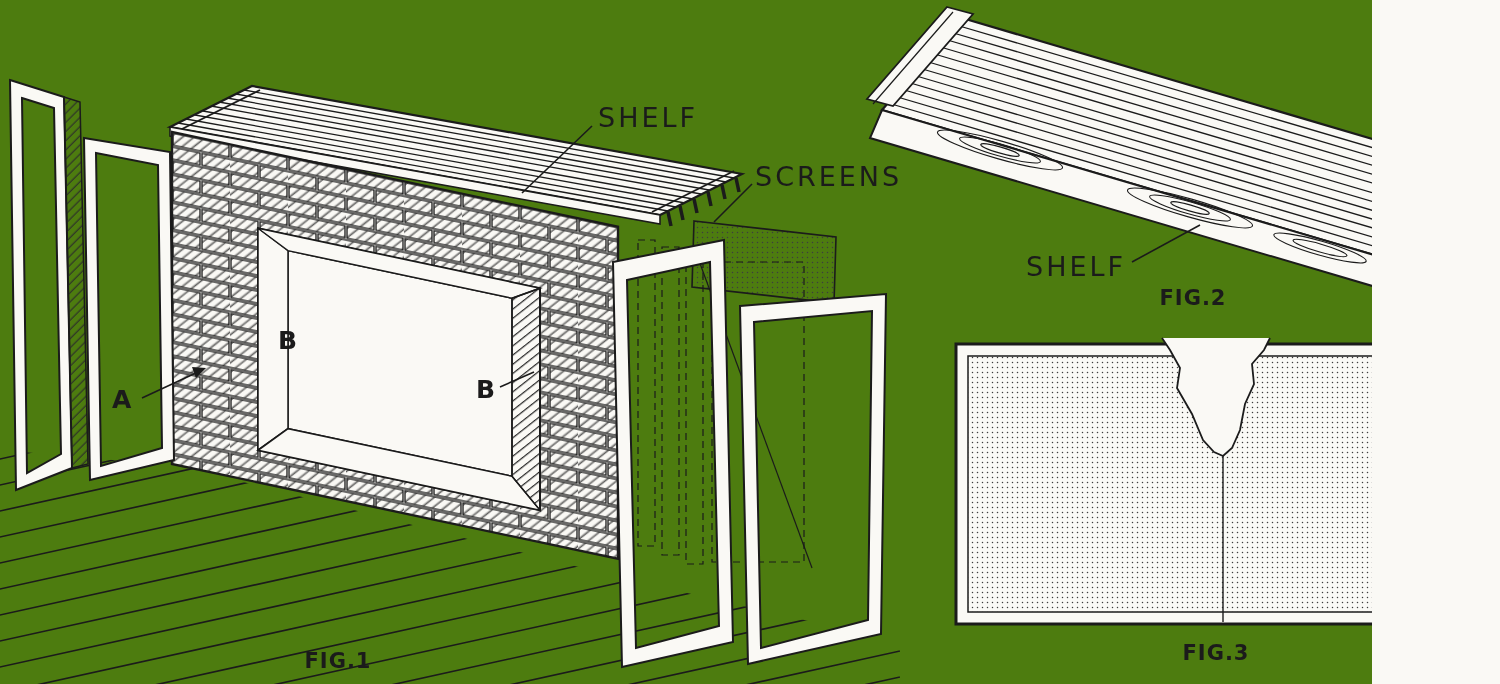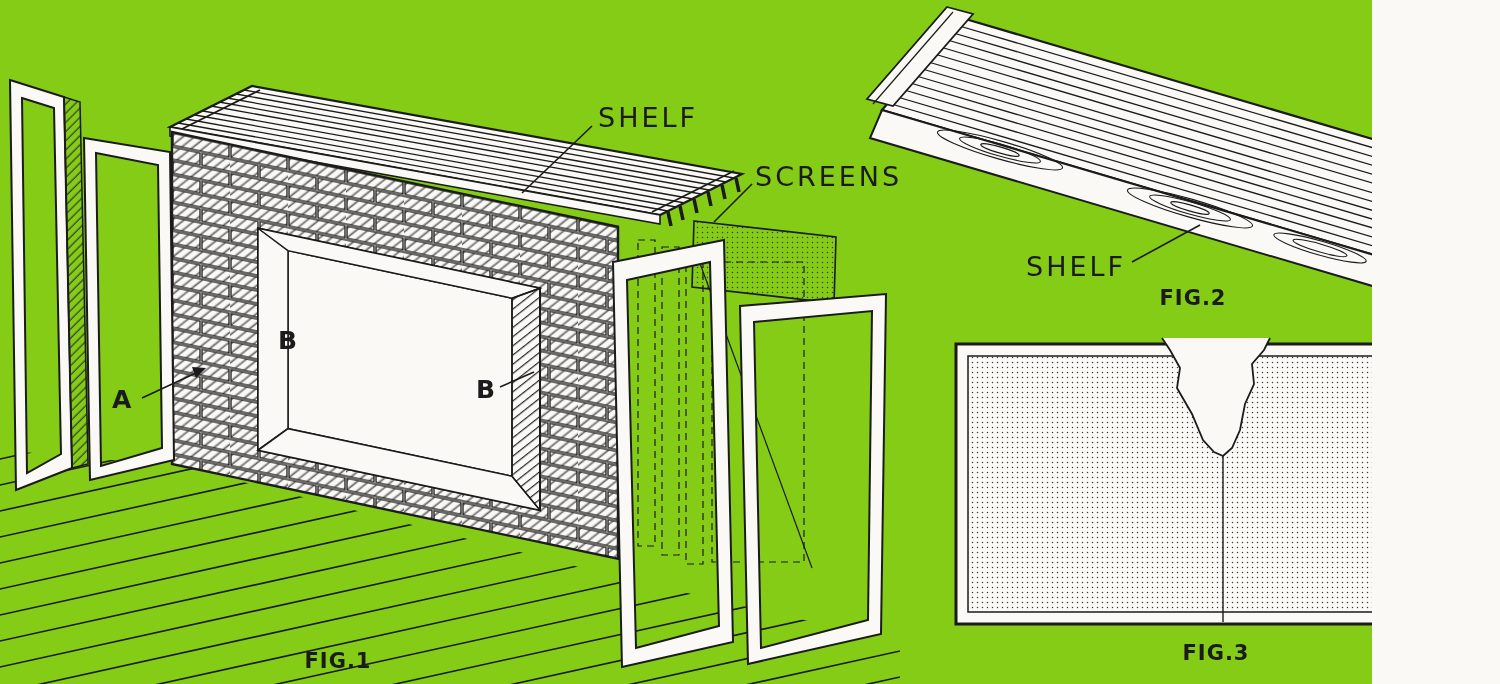--- a/index.html
+++ b/index.html
@@ -5,21 +5,21 @@
   html, body {
     margin: 0;
     padding: 0;
     background: #faf9f5;
     font-family: "DejaVu Sans", "Liberation Sans", sans-serif;
   }
   .page {
     position: relative;
     width: 1372px;
     height: 684px;
-    background: #84cc16;
+    background: #4d7c0f;
     overflow: hidden;
   }
   svg text {
     fill: #1b1b1b;
     font-family: "DejaVu Sans", "Liberation Sans", sans-serif;
   }
   .lbl {
     font-size: 27px;
     letter-spacing: 3px;
     font-weight: 500;

